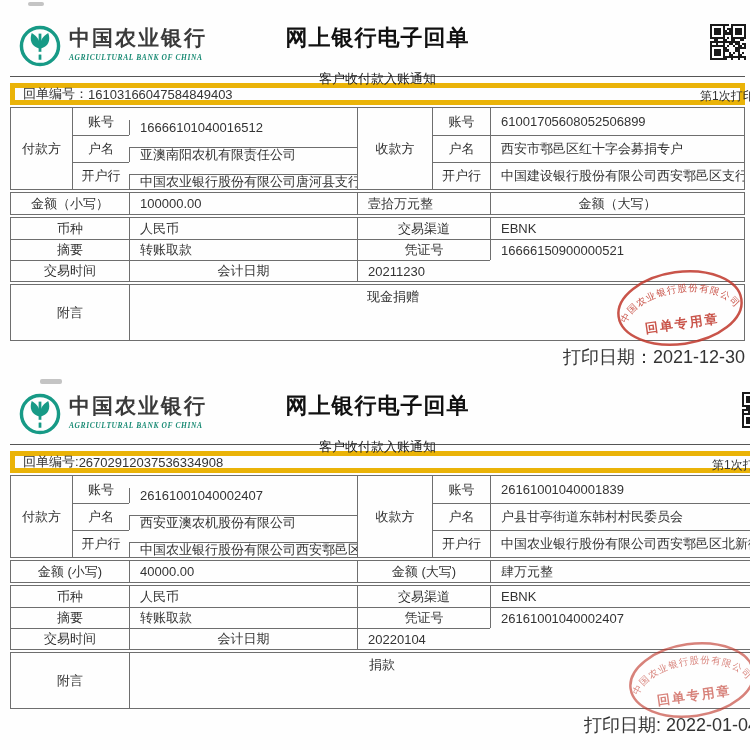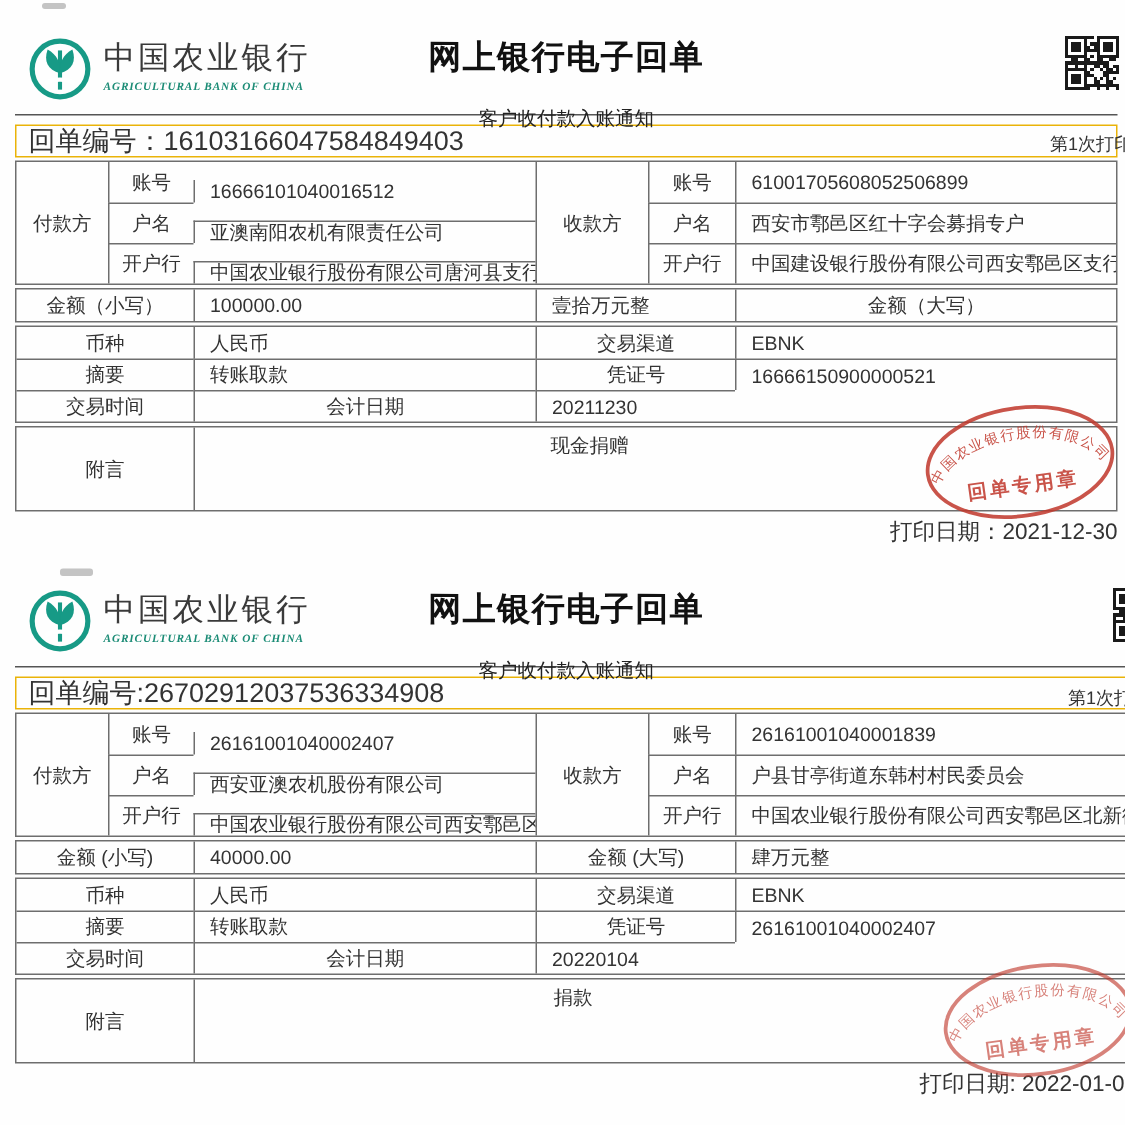--- a/index.html
+++ b/index.html
@@ -11,34 +11,34 @@
   }
   .receipt { position:absolute; left:10px; }
   .receipt.r1 { top:0; width:735px; }
   .receipt.r2 { top:368px; width:755px; }
 
   
   .r-header { position:relative; height:77px; border-bottom:1px solid #555; }
   .logo-wrap { position:absolute; left:8px; top:24px; display:flex; align-items:flex-start; }
   .logo-svg { width:44px; height:44px; }
   .bank-names { margin-left:7px; padding-top:2px; }
-  .bank-cn { font-family:"Liberation Serif","DejaVu Serif",serif; font-weight:normal;
+  .bank-cn { font-family:"Liberation Serif","DejaVu Serif",serif; font-weight:bold;
              font-size:21px; color:#3a3a3a; letter-spacing:2px; line-height:24px; }
   .bank-en { font-family:"Liberation Serif","DejaVu Serif",serif; font-weight:bold;
              font-size:7.5px; color:#1c8c76; letter-spacing:0.6px; margin-top:3px;font-style:italic; }
   .title-wrap { position:absolute; left:0; top:26px; width:735px; text-align:center; }
   .doc-title { font-size:22px; font-weight:bold; color:#111; letter-spacing:1px; line-height:24px; }
   .doc-sub { font-size:13px; color:#222; margin-top:20px; }
   .qr { position:absolute; top:24px; width:36px; height:36px; }
   .r1 .qr { left:700px; }
   .r2 .qr { left:732px; }
 
   
-  .no-box { margin-top:6px; height:22px; border:1px solid #eab308;
-            display:flex; align-items:center; padding-left:8px; font-size:18px; }
+  .no-box { margin-top:6px; height:22px; border:5px solid #eab308;
+            display:flex; align-items:center; padding-left:8px; font-size:13px; }
   .print-count { position:absolute; font-size:12px; color:#333; white-space:nowrap; }
   .r1 .print-count { left:690px; top:88px; }
   .r2 .print-count { left:702px; top:89px; }
 
   
   .box { border:1px solid #6e6e6e; font-size:13px; }
   .c { border-left:1px solid #6e6e6e; border-top:1px solid #6e6e6e;
        display:flex; align-items:center; overflow:hidden; white-space:nowrap; }
   .c.nl { border-left:none; } .c.nt { border-top:none; }
   .lab { justify-content:center; }
@@ -52,21 +52,21 @@
 
   .grid4 { display:grid; grid-template-columns:118px 228px 133px 1fr;
            grid-auto-rows:21px; margin-top:2px; }
   .gridR { display:grid; grid-template-columns:118px 1fr;
            grid-auto-rows:55px; margin-top:2px; }
   .remark-val { align-items:flex-start; justify-content:center; padding-top:3px; }
   .r1 .remark-val { padding-right:88px; }
   .r2 .remark-val { padding-right:130px; }
 
   
-  .print-date { margin-top:4px; text-align:right; font-size:15px; }
+  .print-date { margin-top:4px; text-align:right; font-size:18px; }
   .r1 .print-date { width:735px; }
   .r2 .print-date { width:748px; }
 
   
   .stamp { position:absolute; width:140px; height:84px; pointer-events:none; }
   .r1 .stamp { left:600px; top:266px; opacity:0.85; }
   .r2 .stamp { left:612px; top:270px; opacity:0.62; filter:blur(0.3px); }
 
   
   .smudge { position:absolute; background:#8a8a8a; opacity:0.5; border-radius:2px; }

